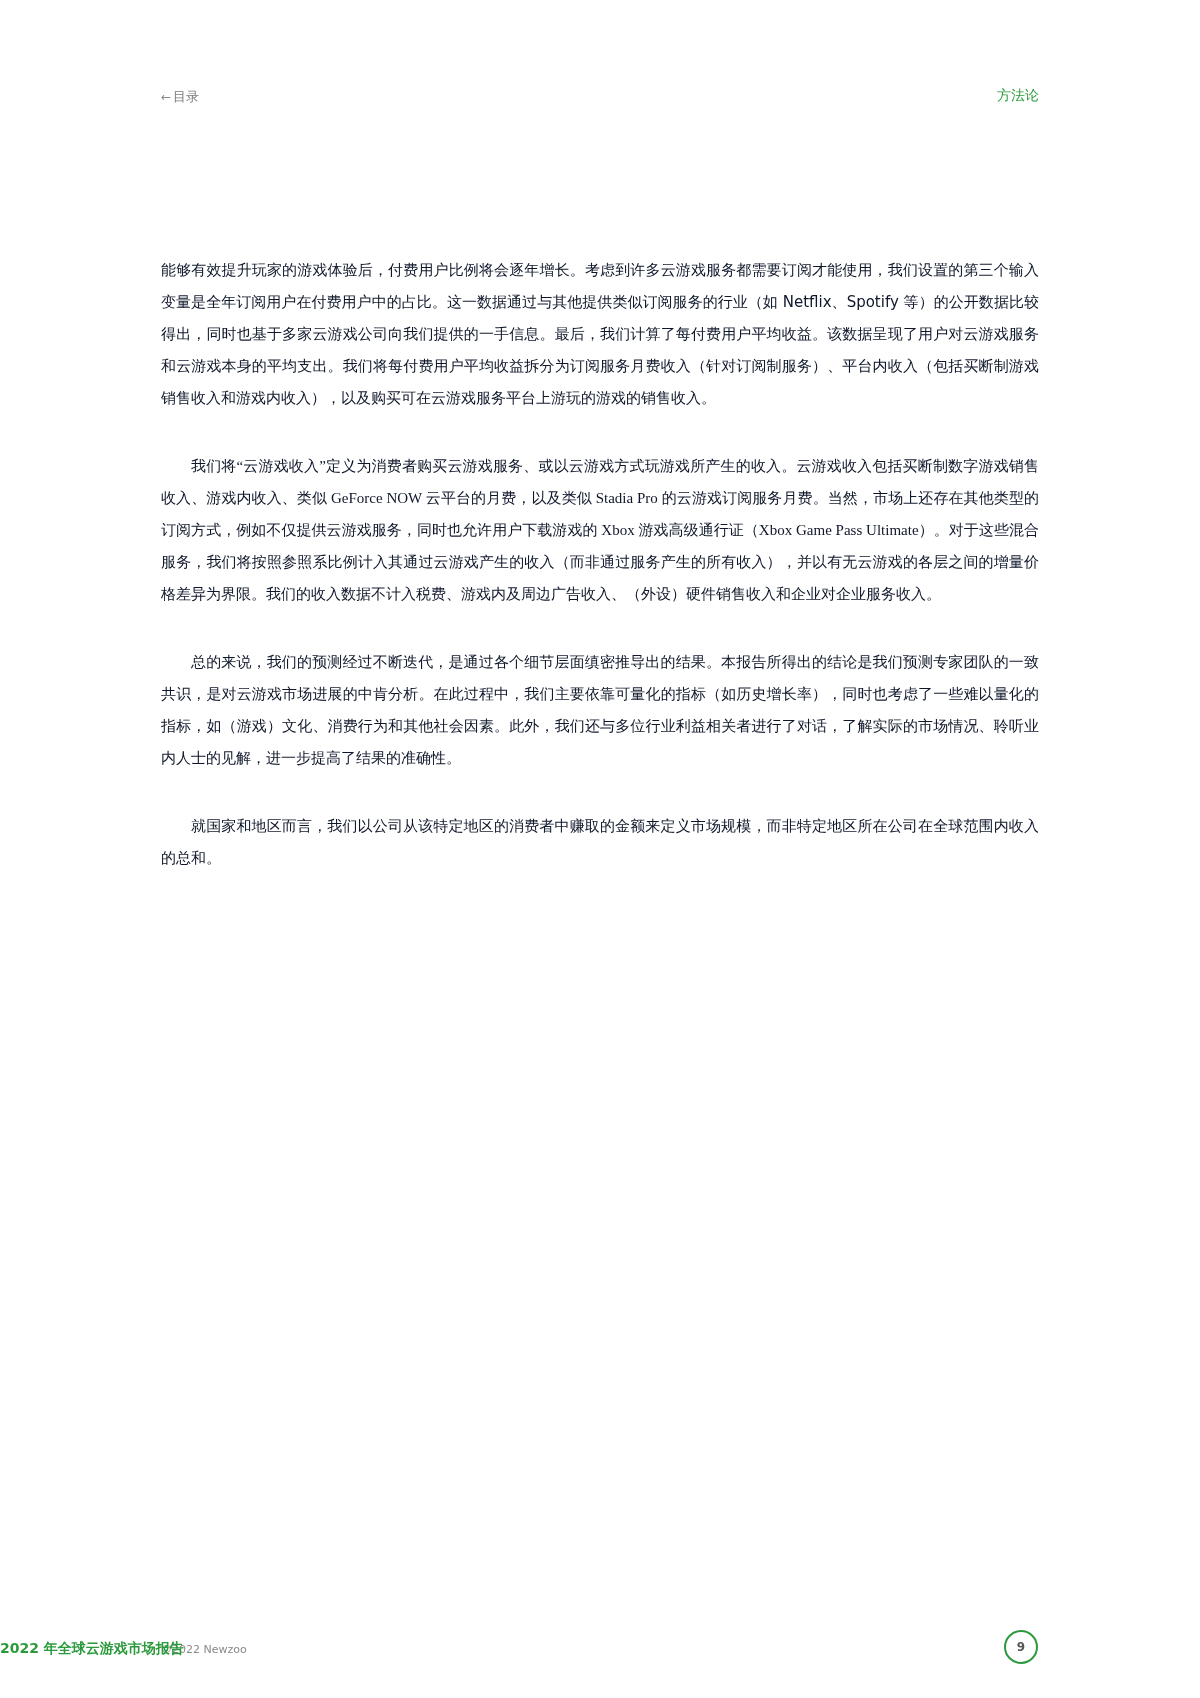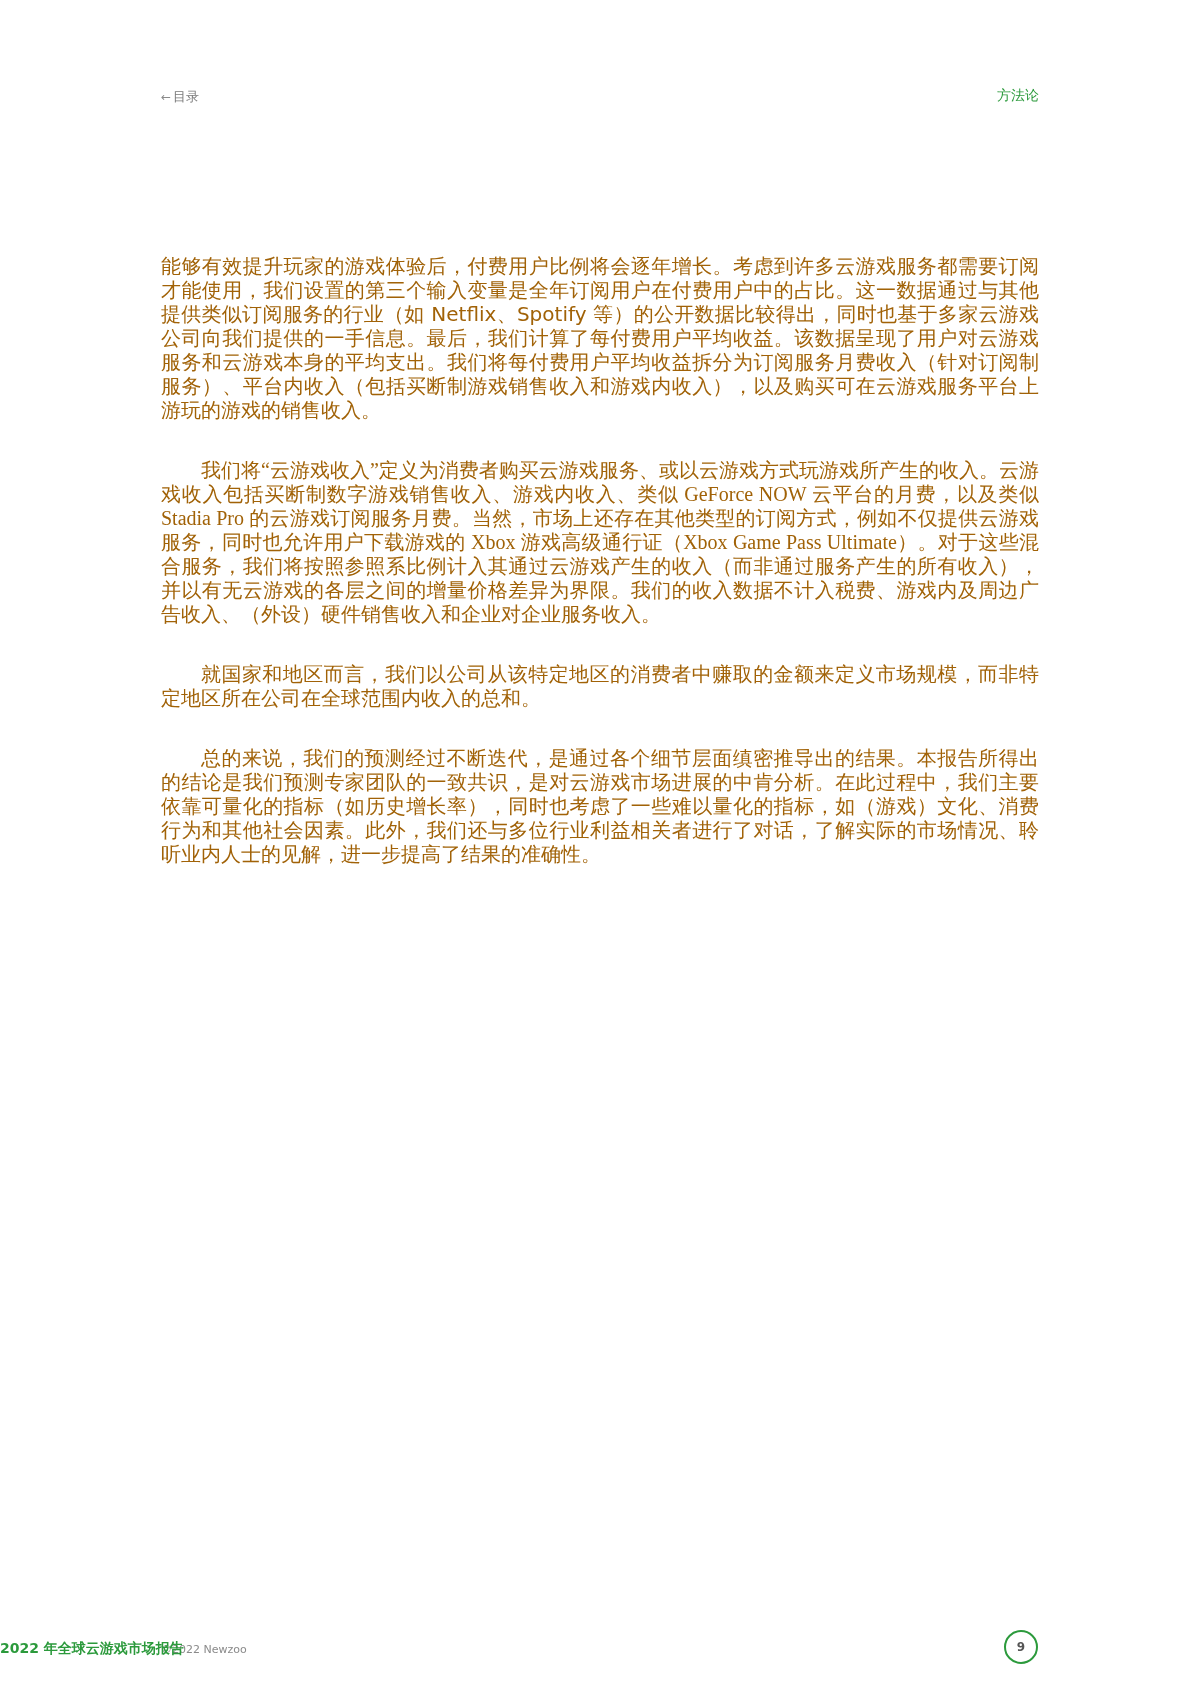--- a/index.html
+++ b/index.html
@@ -31,23 +31,23 @@
       font-weight: normal;
       color: #2c9a3c;
     }
     .content {
       position: absolute;
       left: 161px;
       top: 254px;
       width: 878px;
     }
     .para {
-      font-size: 20px;
-      line-height: 24px;
-      color: #a16207;
+      font-size: 15px;
+      line-height: 32px;
+      color: #0f172a;
       text-align: justify;
       text-justify: inter-character;
       margin-bottom: 36px;
     }
     .para.indent { text-indent: 2em; font-family: Liberation Serif, serif; }
     .footer-copyright {
       position: absolute;
       left: 161px;
       top: 1643px;
       font-size: 11px;
@@ -84,21 +84,21 @@
 <a class="header-back">
   <span class="arrow">←</span>
   <span>目录</span>
 </a>
 
 <div class="header-section">方法论</div>
 
 <div class="content">
   <p class="para">能够有效提升玩家的游戏体验后，付费用户比例将会逐年增长。考虑到许多云游戏服务都需要订阅才能使用，我们设置的第三个输入变量是全年订阅用户在付费用户中的占比。这一数据通过与其他提供类似订阅服务的行业（如 Netflix、Spotify 等）的公开数据比较得出，同时也基于多家云游戏公司向我们提供的一手信息。最后，我们计算了每付费用户平均收益。该数据呈现了用户对云游戏服务和云游戏本身的平均支出。我们将每付费用户平均收益拆分为订阅服务月费收入（针对订阅制服务）、平台内收入（包括买断制游戏销售收入和游戏内收入），以及购买可在云游戏服务平台上游玩的游戏的销售收入。</p>
   <p class="para indent">我们将“云游戏收入”定义为消费者购买云游戏服务、或以云游戏方式玩游戏所产生的收入。云游戏收入包括买断制数字游戏销售收入、游戏内收入、类似 GeForce NOW 云平台的月费，以及类似 Stadia Pro 的云游戏订阅服务月费。当然，市场上还存在其他类型的订阅方式，例如不仅提供云游戏服务，同时也允许用户下载游戏的 Xbox 游戏高级通行证（Xbox Game Pass Ultimate）。对于这些混合服务，我们将按照参照系比例计入其通过云游戏产生的收入（而非通过服务产生的所有收入），并以有无云游戏的各层之间的增量价格差异为界限。我们的收入数据不计入税费、游戏内及周边广告收入、（外设）硬件销售收入和企业对企业服务收入。</p>
+  <p class="para indent">总的来说，我们的预测经过不断迭代，是通过各个细节层面缜密推导出的结果。本报告所得出的结论是我们预测专家团队的一致共识，是对云游戏市场进展的中肯分析。在此过程中，我们主要依靠可量化的指标（如历史增长率），同时也考虑了一些难以量化的指标，如（游戏）文化、消费行为和其他社会因素。此外，我们还与多位行业利益相关者进行了对话，了解实际的市场情况、聆听业内人士的见解，进一步提高了结果的准确性。</p>
   <p class="para indent">就国家和地区而言，我们以公司从该特定地区的消费者中赚取的金额来定义市场规模，而非特定地区所在公司在全球范围内收入的总和。</p>
-  <p class="para indent">总的来说，我们的预测经过不断迭代，是通过各个细节层面缜密推导出的结果。本报告所得出的结论是我们预测专家团队的一致共识，是对云游戏市场进展的中肯分析。在此过程中，我们主要依靠可量化的指标（如历史增长率），同时也考虑了一些难以量化的指标，如（游戏）文化、消费行为和其他社会因素。此外，我们还与多位行业利益相关者进行了对话，了解实际的市场情况、聆听业内人士的见解，进一步提高了结果的准确性。</p>
 </div>
 
 <div class="footer-copyright">©2022 Newzoo</div>
 <div class="footer-title">2022 年全球云游戏市场报告</div>
 <div class="page-number">
   <span>9</span>
 </div>
 
 </body></html>

